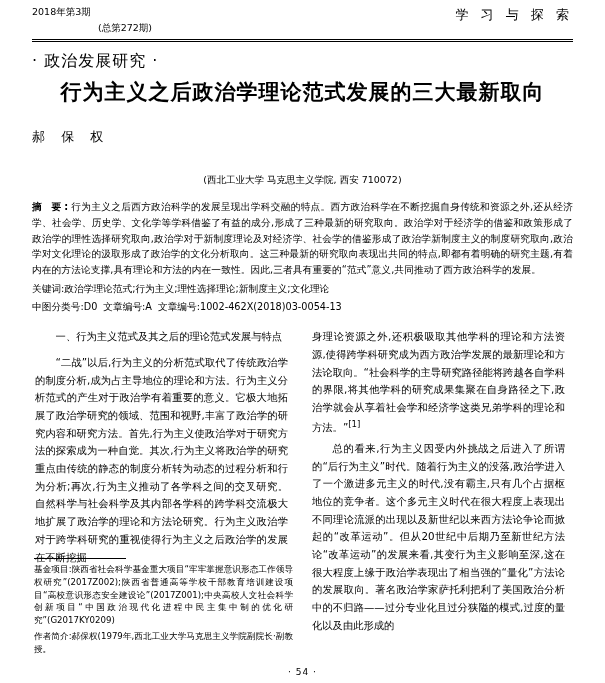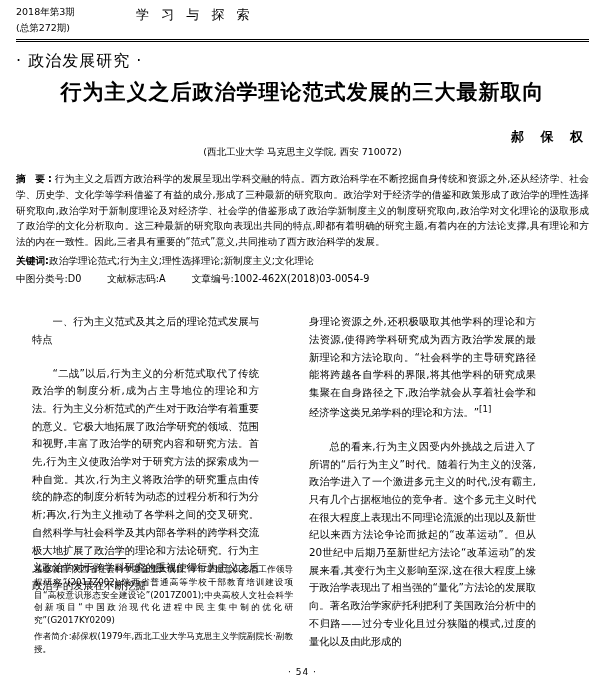--- a/index.html
+++ b/index.html
@@ -13,52 +13,53 @@
     font-family: "DejaVu Sans", sans-serif;
     color: #000;
     position: relative;
     overflow: hidden;
   }
   .page {
     position: relative;
     width: 605px;
     height: 683px;
     box-sizing: border-box;
-    padding: 0 16px;
+    padding: 0 32px;
   }
   
   .runhead {
     display: flex;
     align-items: flex-start;
     padding-top: 6px;
     font-size: 9.5px;
     line-height: 1.35;
   }
   .runhead .col-left {
     width: 120px;
   }
   .runhead .col-mid {
     flex: 1;
-    text-align: left;
+    text-align: right;
   }
   .runhead .col-right {
     width: 110px;
     text-align: right;
   }
   .runhead .big {
     font-size: 13px;
     letter-spacing: 4px;
   }
   .runhead .sub-en {
     font-size: 9px;
     letter-spacing: 0.4px;
     margin-top: 2px;
   }
   .runhead .line2 {
     margin-top: 3px;
+    text-align: right;
   }
   .rule {
     border: 0;
     border-top: 1px solid #000;
     margin: 4px 0 0 0;
   }
   .rule.thin {
     margin-top: 1.5px;
   }
   
@@ -71,27 +72,27 @@
   .title {
     margin-top: 6px;
     text-align: center;
     font-size: 21px;
     font-weight: bold;
     letter-spacing: 1px;
     font-family: "DejaVu Serif", serif;
   }
   .author {
     margin-top: 22px;
-    text-align: right;
+    text-align: left;
     font-size: 13px;
-    font-weight: bold;
+    font-weight: normal;
     letter-spacing: 6px;
   }
   .affil {
-    margin-top: 0;
+    margin-top: 28px;
     text-align: center;
     font-size: 9.5px;
   }
   
   .abs {
     margin-top: 12px;
     font-size: 9.7px;
     line-height: 1.62;
     text-align: justify;
     letter-spacing: 0.1px;
@@ -99,43 +100,43 @@
   .abs .lead {
     letter-spacing: 3px;
     font-weight: bold;
   }
   .kw {
     margin-top: 3px;
     font-size: 9.7px;
     line-height: 1.62;
   }
   .kw .lead {
-    font-weight: bold;
+    font-weight: normal;
   }
   .clsline {
     margin-top: 3px;
     font-size: 9.7px;
     line-height: 1.62;
     display: flex;
-    gap: 26px;
+    gap: 6px;
   }
   
   .cols {
     margin-top: 10px;
     display: flex;
     gap: 18px;
     font-size: 10.3px;
     line-height: 1.72;
     text-align: justify;
   }
   .col {
     width: 259px;
   }
   .col p {
-    margin: 16px;
+    margin: 3px;
   }
   .col p.ind {
     text-indent: 2em;
   }
   .heading-cn {
     text-indent: 2em;
     margin-top: 2px;
   }
   
   .fn {
@@ -192,22 +193,22 @@
   <div class="abs">
     <span class="lead">摘 要:</span><span>行为主义之后西方政治科学的发展呈现出学科交融的特点。西方政治科学在不断挖掘自身传统和资源之外,还从经济学、社会学、历史学、文化学等学科借鉴了有益的成分,形成了三种最新的研究取向。政治学对于经济学的借鉴和政策形成了政治学的理性选择研究取向,政治学对于新制度理论及对经济学、社会学的借鉴形成了政治学新制度主义的制度研究取向,政治学对文化理论的汲取形成了政治学的文化分析取向。这三种最新的研究取向表现出共同的特点,即都有着明确的研究主题,有着内在的方法论支撑,具有理论和方法的内在一致性。因此,三者具有重要的“范式”意义,共同推动了西方政治科学的发展。</span>
   </div>
 
   <div class="kw">
     <span class="lead">关键词:</span><span>政治学理论范式;行为主义;理性选择理论;新制度主义;文化理论</span>
   </div>
 
   <div class="clsline">
     <span>中图分类号:D0</span>
-    <span>文献标志码:A</span>
-    <span>文章编号:1002-462X(2018)03-0054-9</span>
+    <span>文章编号:A</span>
+    <span>文章编号:1002-462X(2018)03-0054-13</span>
   </div>
 
   <div class="cols">
     <div class="col">
       <p class="heading-cn">一、行为主义范式及其之后的理论范式发展与特点</p>
       <p class="ind" style="margin-top:8px">“二战”以后,行为主义的分析范式取代了传统政治学的制度分析,成为占主导地位的理论和方法。行为主义分析范式的产生对于政治学有着重要的意义。它极大地拓展了政治学研究的领域、范围和视野,丰富了政治学的研究内容和研究方法。首先,行为主义使政治学对于研究方法的探索成为一种自觉。其次,行为主义将政治学的研究重点由传统的静态的制度分析转为动态的过程分析和行为分析;再次,行为主义推动了各学科之间的交叉研究。自然科学与社会科学及其内部各学科的跨学科交流极大地扩展了政治学的理论和方法论研究。行为主义政治学对于跨学科研究的重视使得行为主义之后政治学的发展在不断挖掘</p>
     </div>
     <div class="col">
       <p><span>身理论资源之外,还积极吸取其他学科的理论和方法资源,使得跨学科研究成为西方政治学发展的最新理论和方法论取向。“社会科学的主导研究路径能将跨越各自学科的界限,将其他学科的研究成果集聚在自身路径之下,政治学就会从享着社会学和经济学这类兄弟学科的理论和方法。”</span><sup>[1]</sup></p>
       <p class="ind">总的看来,行为主义因受内外挑战之后进入了所谓的“后行为主义”时代。随着行为主义的没落,政治学进入了一个激进多元主义的时代,没有霸主,只有几个占据枢地位的竞争者。这个多元主义时代在很大程度上表现出不同理论流派的出现以及新世纪以来西方法论争论而掀起的“改革运动”。但从20世纪中后期乃至新世纪方法论“改革运动”的发展来看,其变行为主义影响至深,这在很大程度上缘于政治学表现出了相当强的“量化”方法论的发展取向。著名政治学家萨托利把利了美国政治分析中的不归路——过分专业化且过分狭隘的模式,过度的量化以及由此形成的</p>

